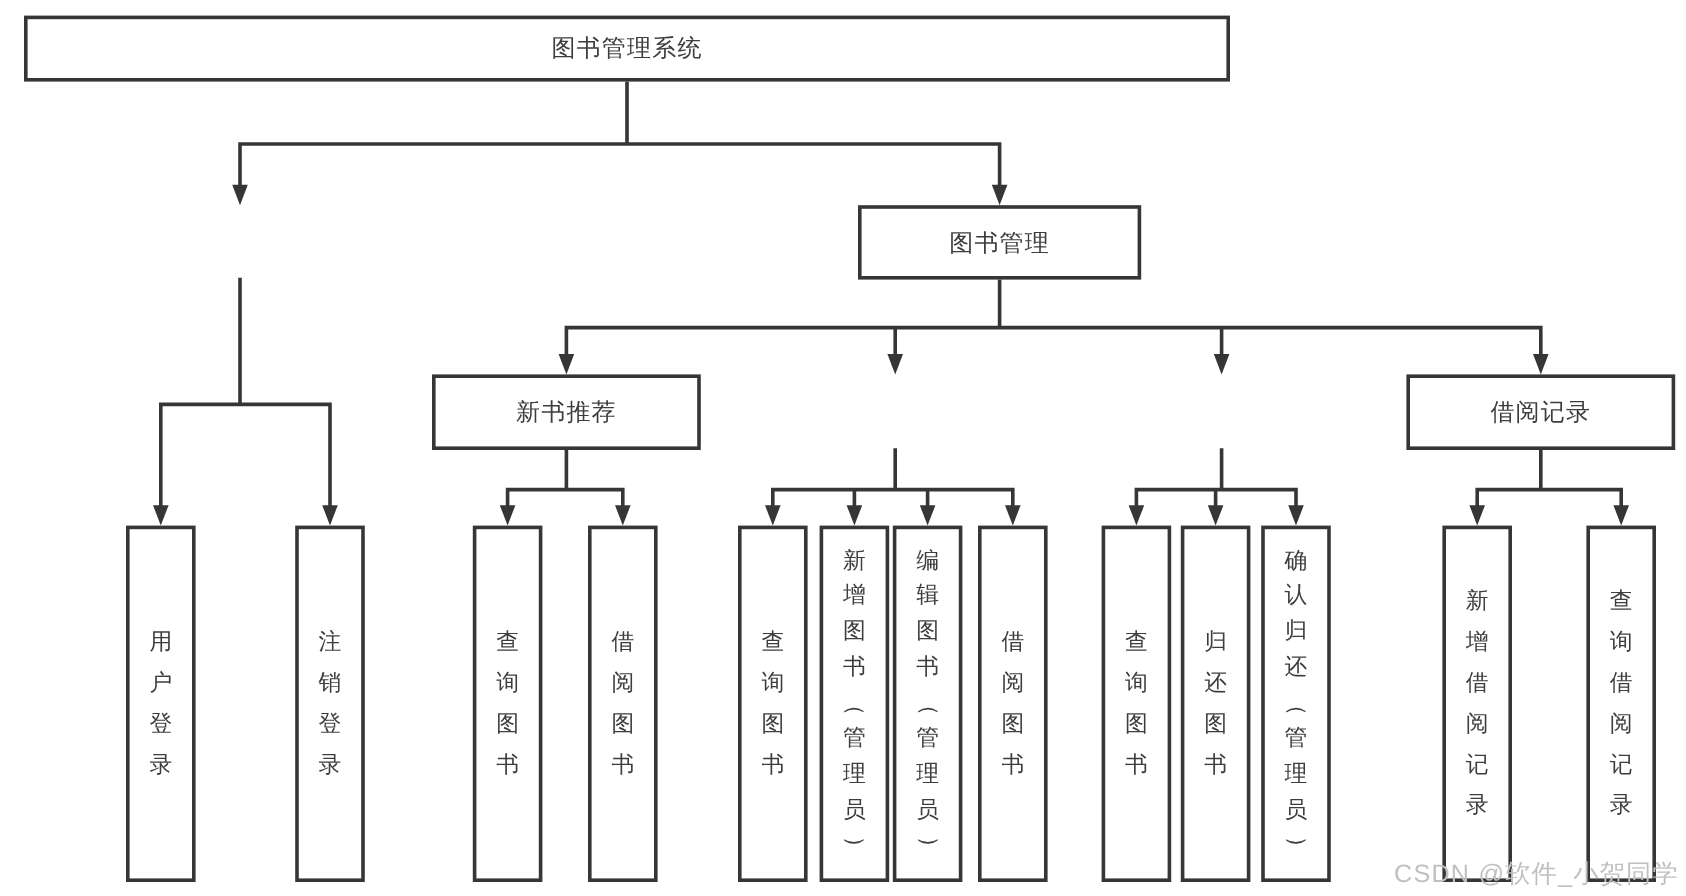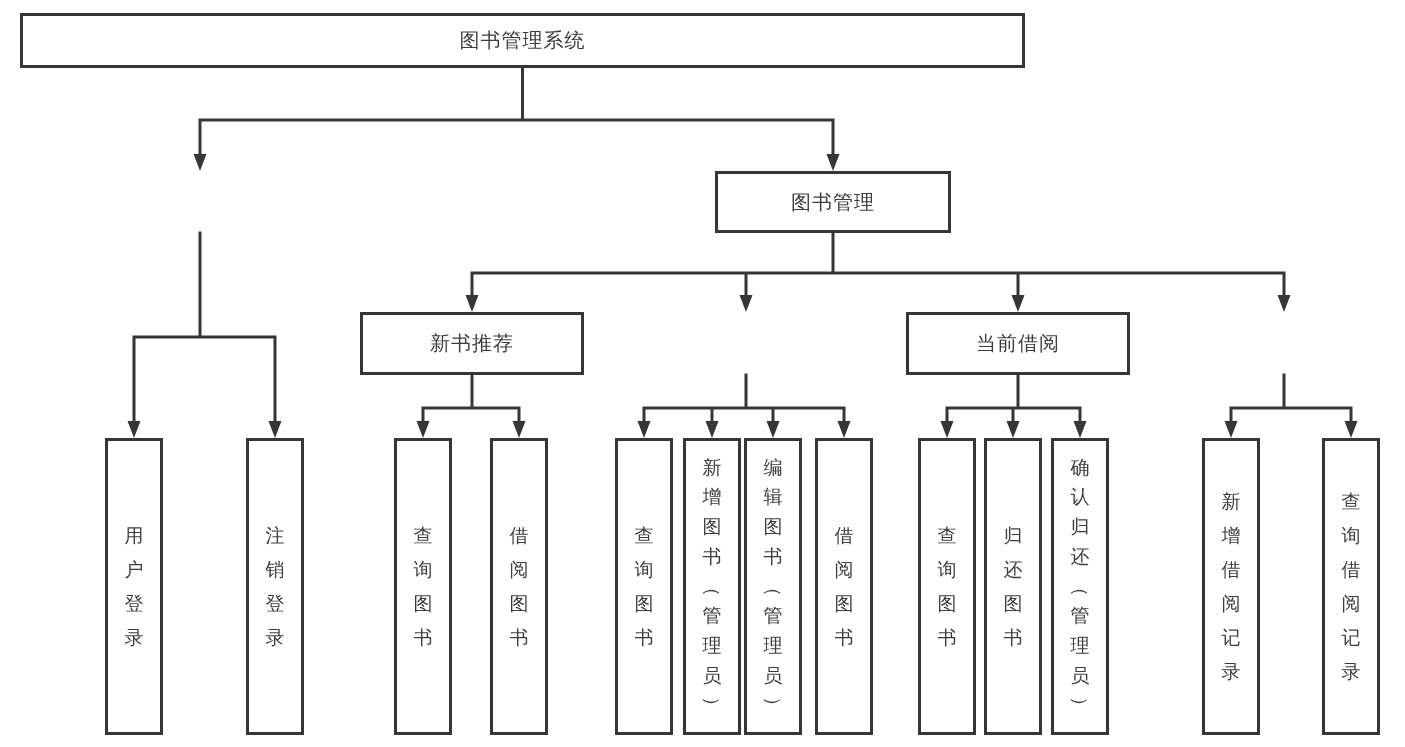--- a/index.html
+++ b/index.html
@@ -61,21 +61,21 @@
       <polygon points="1231,438 1224.5,421 1237.5,421"></polygon>
       <polygon points="1351,438 1344.5,421 1357.5,421"></polygon>
     </g>
   </svg>
 
   <div class="node h" style="left:20px;top:13px;width:1005px;height:55px">图书管理系统</div>
 
   <div class="node h" style="left:360px;top:312px;width:224px;height:63px">新书推荐</div>
 
   <div class="node h" style="left:715px;top:171px;width:236px;height:62px">图书管理</div>
-  <div class="node h" style="left:906px;top:312px;width:224px;height:63px">当前借阅</div>
+  <div class="node h" style="left:1172px;top:312px;width:224px;height:63px">借阅记录</div>
 
   <div class="node v" style="left:105px;top:438px;width:58px;height:297px">
     <div class="vlabel" style="row-gap: 14px;">
         <span>用</span>
         <span>户</span>
         <span>登</span>
         <span>录</span>
       </div>
   </div>
   <div class="node v" style="left:246px;top:438px;width:58px;height:297px">
@@ -191,13 +191,14 @@
     <div class="vlabel" style="row-gap: 14px;">
         <span>查</span>
         <span>询</span>
         <span>借</span>
         <span>阅</span>
         <span>记</span>
         <span>录</span>
       </div>
   </div>
 
+  <div class="watermark">CSDN @软件_小贺同学</div>
 </div>
 
 </body></html>

